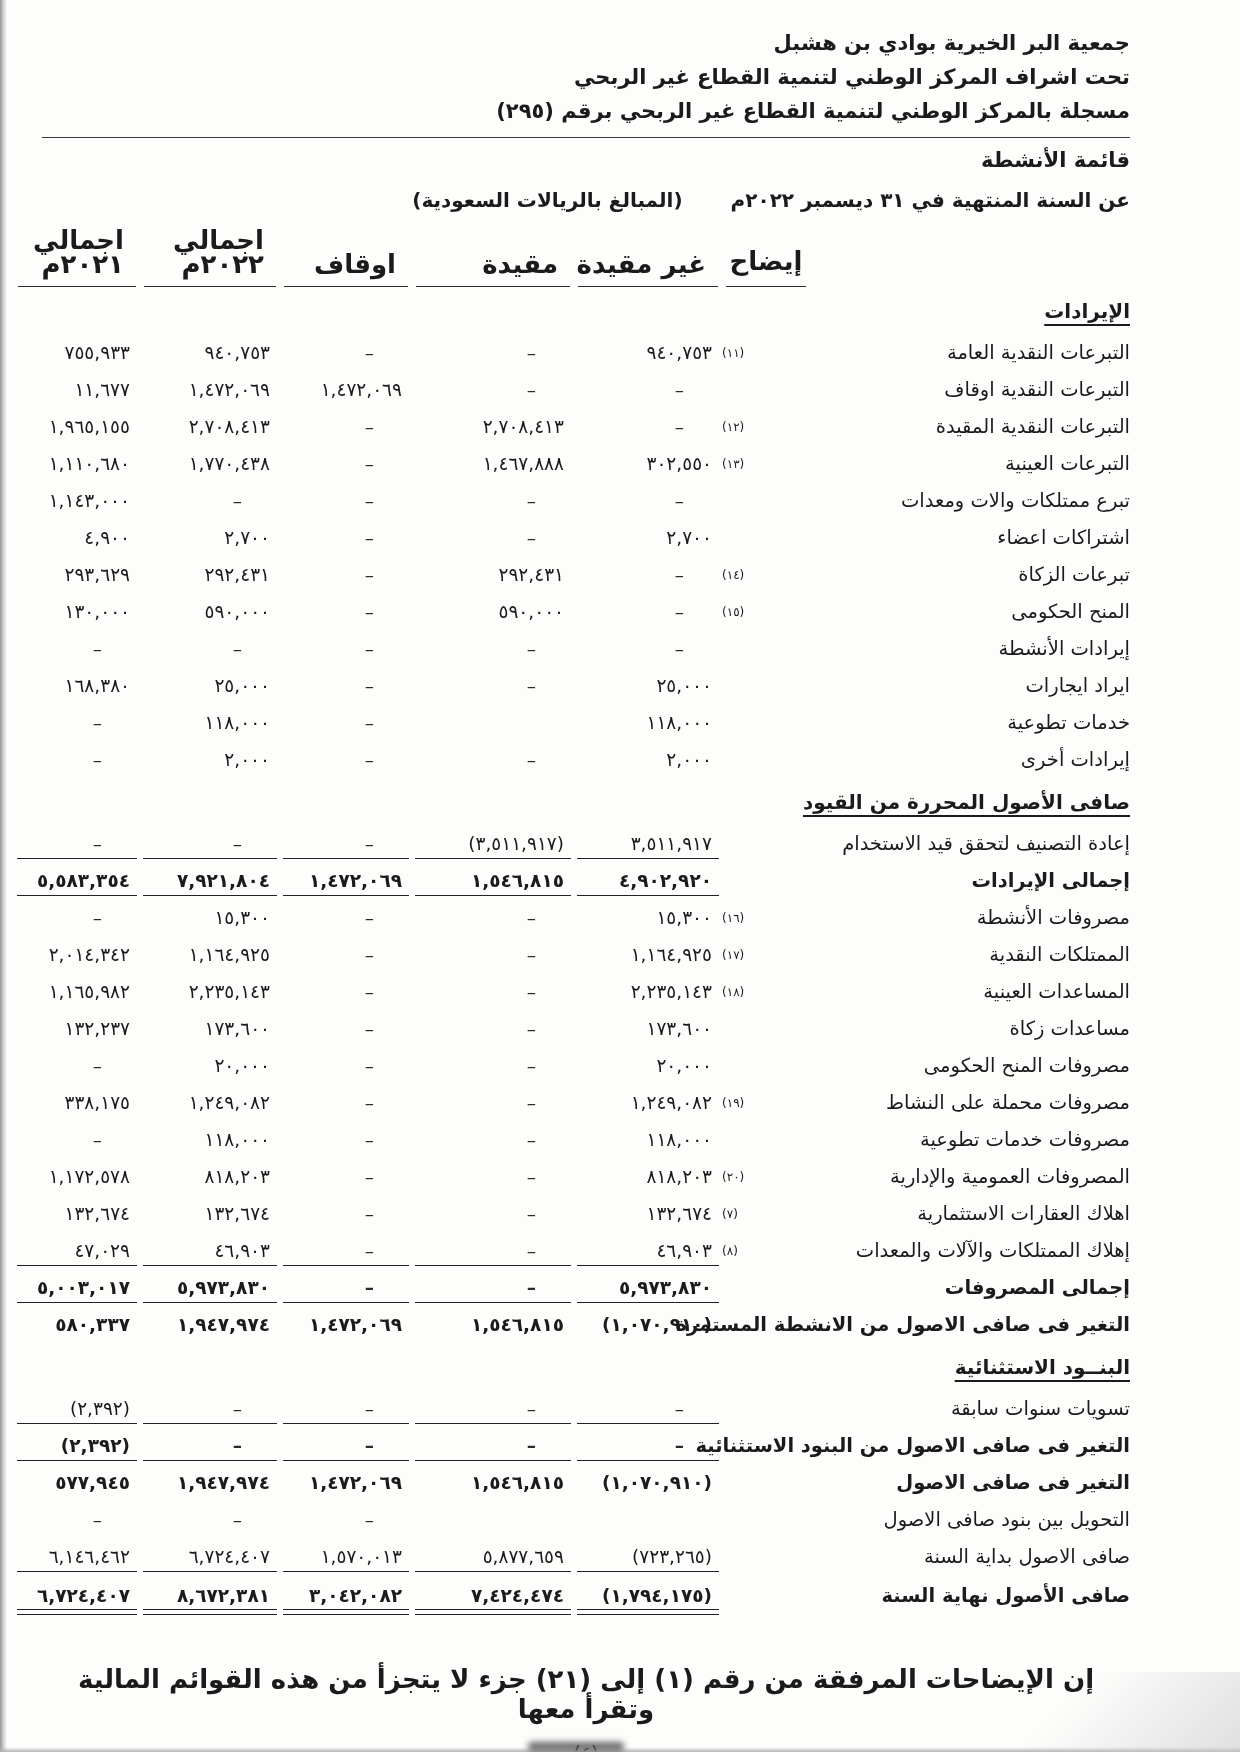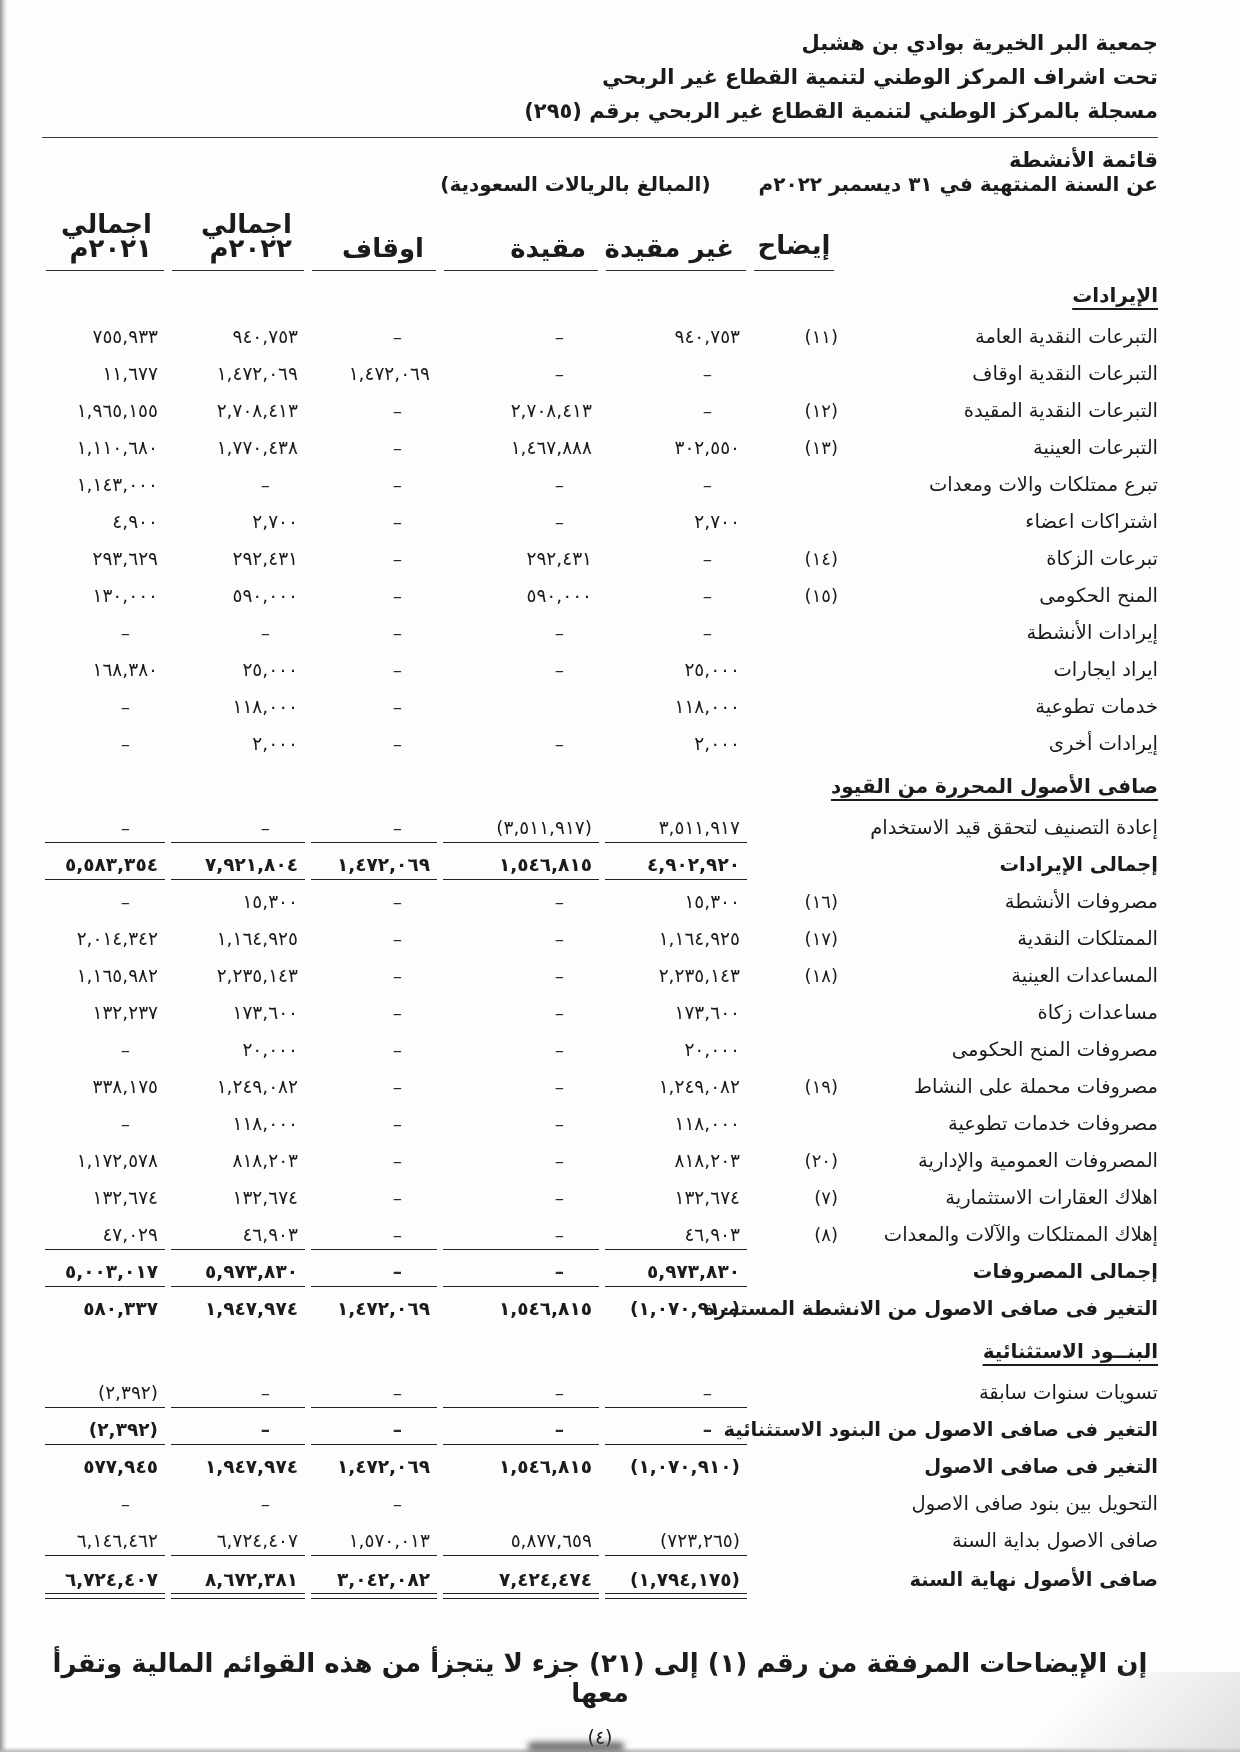--- a/index.html
+++ b/index.html
@@ -5,52 +5,52 @@
   html,body{margin:0;padding:0;background:#e9e9e9;}
   .page{
     position:relative;
     width:1240px;height:1752px;
     margin:0 auto;
     background:#fdfdfc;
     direction:rtl;
     font-family:"DejaVu Sans",sans-serif;
     color:#1b1b1b;
     box-sizing:border-box;
-    padding:26px 82px 0 42px;
+    padding:26px 110px 0 42px;
     overflow:hidden;
   }
   
   .edge-left{position:absolute;left:0;top:0;width:7px;height:100%;
     background:linear-gradient(to right,#969696,#d6d6d6 55%,rgba(214,214,214,0));}
   .bottom-edge{position:absolute;bottom:0;left:0;width:100%;height:5px;
     background:linear-gradient(to top,#b5b5b5,rgba(200,200,200,0));}
   .smudge{position:absolute;left:528px;bottom:1px;width:96px;height:9px;
     background:#454545;filter:blur(3px);opacity:.8;border-radius:4px;}
   .corner-br{position:absolute;right:0;bottom:0;width:240px;height:80px;
     background:linear-gradient(315deg,#c7c7c7,rgba(220,220,220,0) 70%);opacity:.55;}
 
   .hdr-line{font-weight:bold;font-size:21px;line-height:34px;}
   .top-rule{border:none;border-top:1.7px solid #3a3a3a;margin:9px 0 10px 0;}
-  .stmt-title{font-weight:bold;font-size:21px;margin:4px 0 0 0;}
+  .stmt-title{font-weight:bold;font-size:21px;margin:4px 0 16px 0;}
   .period-line{font-size:20px;font-weight:bold;margin-bottom:0;}
   .currency-note{margin-inline-start:48px;}
 
   table.acts{width:100%;border-collapse:collapse;table-layout:fixed;margin-top:4px;}
   th,td{padding:0;position:relative;}
   thead th{vertical-align:bottom;font-weight:bold;font-size:26px;height:60px;padding-bottom:11px;}
   thead th.val{text-align:right;padding-right:16px;line-height:24px;white-space:nowrap;}
   thead th.note{text-align:center;}
   thead th.val::after, thead th.note::after{
     content:"";position:absolute;left:4px;right:4px;bottom:0;border-top:1.8px solid #2c2c2c;}
 
   tbody tr{height:37px;}
   tbody tr.section{height:47px;}
   tbody tr.rule-double{height:41px;}
   td.lbl{font-size:19.5px;text-align:right;white-space:nowrap;vertical-align:middle;}
-  td.note{font-size:18px;text-align:right;direction:ltr;vertical-align:middle;}
+  td.note{font-size:12px;text-align:left;direction:ltr;vertical-align:middle;}
   td.val{font-size:18.5px;text-align:right;direction:ltr;
     padding-left:4px;padding-right:10px;white-space:nowrap;vertical-align:middle;}
   td.val.dash{padding-right:38px;color:#2a2a2a;}
   tr.bold td{font-weight:bold;margin-top:16px;}
   tr.section td.lbl .lbltxt{
     font-weight:bold;font-size:20px;
     text-decoration:underline;text-underline-offset:6px;text-decoration-thickness:1.6px;}
   tr.rule-single td.val::after{
     content:"";position:absolute;left:3px;right:3px;bottom:3px;border-top:1.8px solid #222;}
   tr.rule-double td.val::after{

